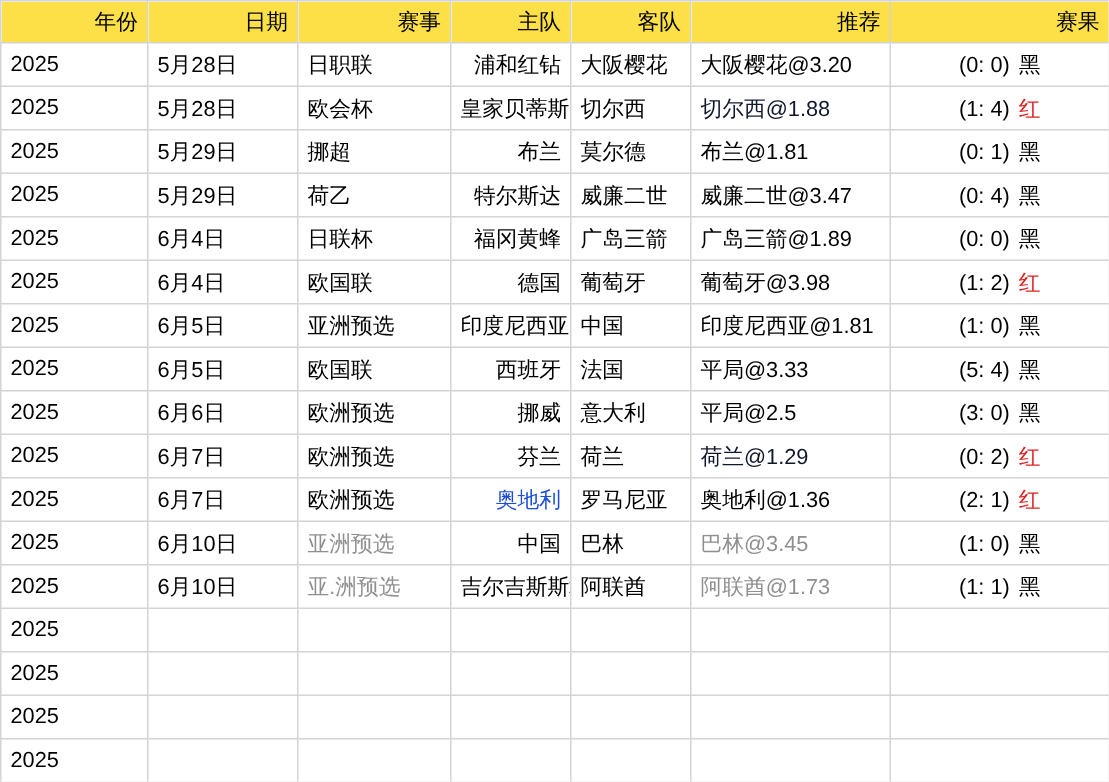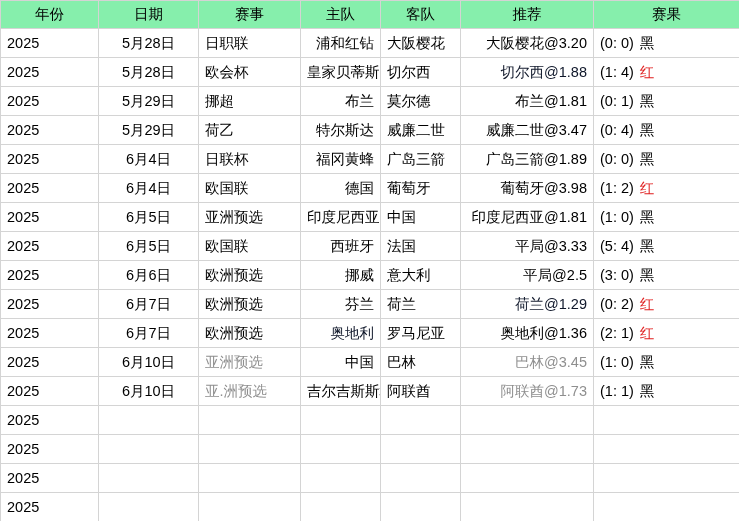--- a/index.html
+++ b/index.html
@@ -31,44 +31,44 @@
     border: 1px solid #d4d4d4;
     padding: 0 6px;
     font-size: 14.5px;
     font-weight: normal;
     height: 28px;
     vertical-align: middle;
     overflow: hidden;
     white-space: nowrap;
   }
   tr.header-row td {
-    background: #86efac;
-    text-align: center;
+    background: #fde047;
+    text-align: right;
     font-size: 14.5px;
     height: 27px;
     color: #000;
   }
   td.col-year { text-align: left; }
-  td.col-date { text-align: center; }
+  td.col-date { text-align: left; }
   td.col-league { text-align: left; margin-left: 44px; }
   td.col-home { text-align: right; }
   td.col-away { text-align: left; }
-  td.col-pick { text-align: right; }
-  td.col-result { text-align: left; }
+  td.col-pick { text-align: left; }
+  td.col-result { text-align: center; }
 
   .res-wrap {
     display: inline-block;
   }
   .score { display: inline-block; }
   .mark { display: inline-block; margin-left: 6px; }
   .mark.black { color: #000; }
   .mark.red { color: #e02020; }
   .red-text { color: #0f172a; }
   .bold { font-weight: bold; }
-  .gray { color: #0f172a; }
+  .gray { color: #1d4ed8; }
   .big { font-size: 19px; }
   .bigger { font-size: 21px; }
   .graylight { color: #8f8f8f; }
   .empty-cell { height: 28px; }
 </style>
 </head>
 <body>
 
 <table class="sheet">
   <colgroup>

